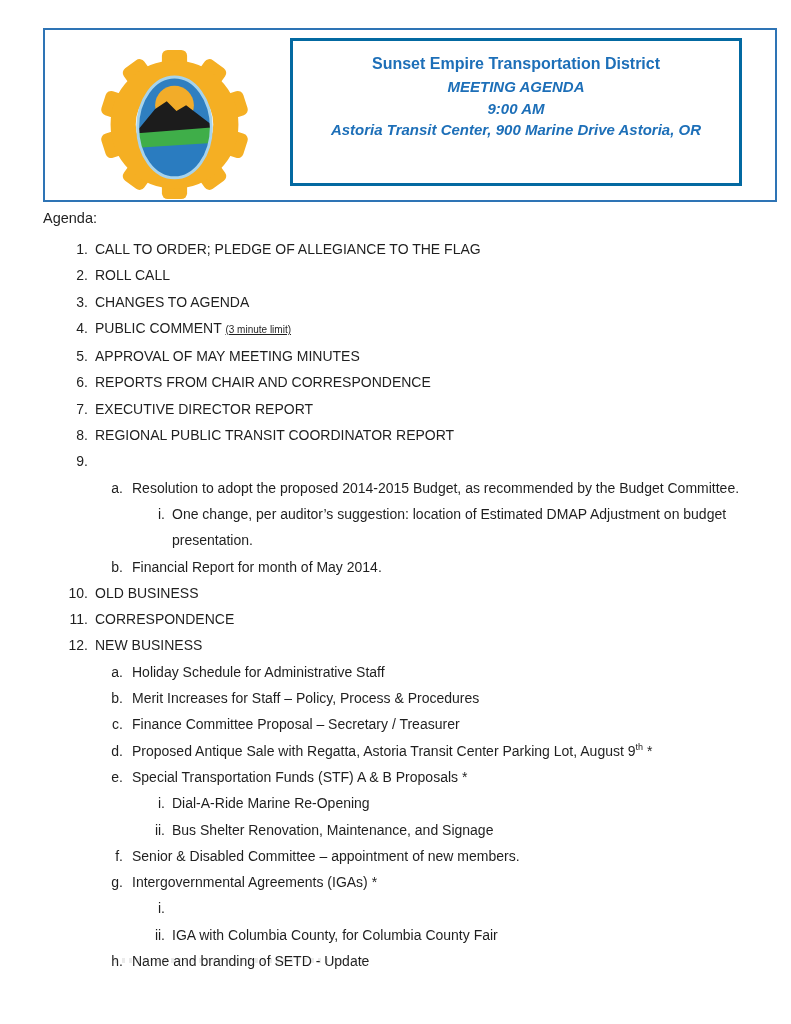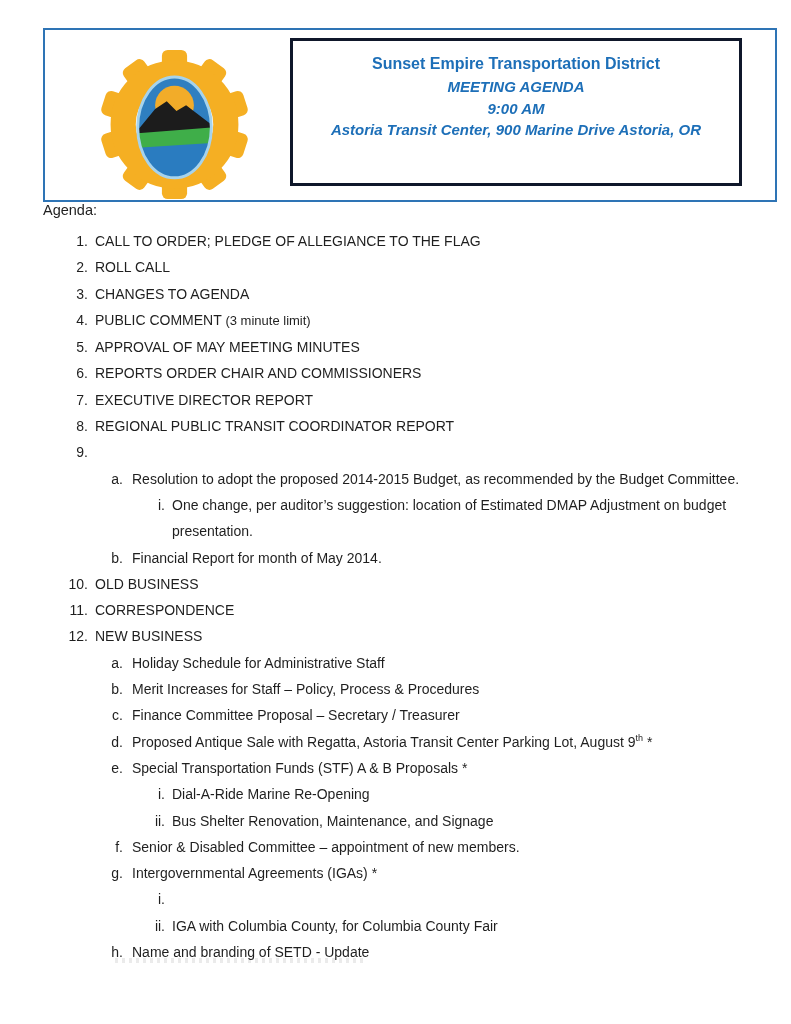--- a/index.html
+++ b/index.html
@@ -19,50 +19,50 @@
     border:2px solid #2e74b5;
     background:#ffffff;
   }
   .logo{
     position:absolute;left:52px;top:17px;
     width:155px;height:155px;
   }
   .header-inner{
     position:absolute;left:245px;top:8px;
     width:452px;height:148px;
-    border:3px solid #0f172a;
+    border:3px solid #0369a1;
     text-align:center;
     color:#1d6fb8;
     font-weight:bold;
     padding-top:10px;
     box-sizing:border-box;
   }
   .hline-1{font-size:16px;line-height:25px;}
   .hline-2{font-size:15.5px;line-height:24px;}
   .hline-md{font-size:15px;line-height:21.5px;font-style:italic;}
 
   
   .agenda{
-    position:absolute;left:0;top:200px;width:760px;
+    position:absolute;left:0;top:208px;width:760px;
     font-size:14px;
   }
   .agenda-label{
     padding-left:43px;height:20px;line-height:20px;
     margin-bottom:8px;font-size:14.5px;
   }
   .row{display:flex;line-height:26.3px;}
   .row .marker{flex:none;text-align:right;box-sizing:border-box;}
   .row .text{flex:none;white-space:nowrap;}
   .lvl1{padding-left:60px;}
   .lvl1 .marker{width:35px;padding-right:7px;}
   .lvl2{padding-left:95px;}
   .lvl2 .marker{width:37px;padding-right:9px;}
   .lvl3{padding-left:130px;}
   .lvl3 .marker{width:42px;padding-right:7px;}
-  .text .small{font-size:13px;}
+  .text .small{font-size:10px;text-decoration:underline;}
   .text sup{font-size:9px;line-height:0;text-align:right;}
 
   
   .cutoff-artifact{
     position:absolute;left:115px;top:958px;width:250px;height:5px;
     background:repeating-linear-gradient(90deg,
       rgba(90,90,90,.35) 0 3px, rgba(255,255,255,0) 3px 7px);
     opacity:.35;
   }
 </style>
@@ -128,21 +128,21 @@
         <div class="row lvl1">
           <span class="marker">4.</span>
           <span class="text">PUBLIC COMMENT <span class="small">(3 minute limit)</span></span>
         </div>
         <div class="row lvl1">
           <span class="marker">5.</span>
           <span class="text">APPROVAL OF MAY MEETING MINUTES</span>
         </div>
         <div class="row lvl1">
           <span class="marker">6.</span>
-          <span class="text">REPORTS ORDER CHAIR AND COMMISSIONERS</span>
+          <span class="text">REPORTS FROM CHAIR AND CORRESPONDENCE</span>
         </div>
         <div class="row lvl1">
           <span class="marker">7.</span>
           <span class="text">EXECUTIVE DIRECTOR REPORT</span>
         </div>
         <div class="row lvl1">
           <span class="marker">8.</span>
           <span class="text">REGIONAL PUBLIC TRANSIT COORDINATOR REPORT</span>
         </div>
         <div class="row lvl1">

